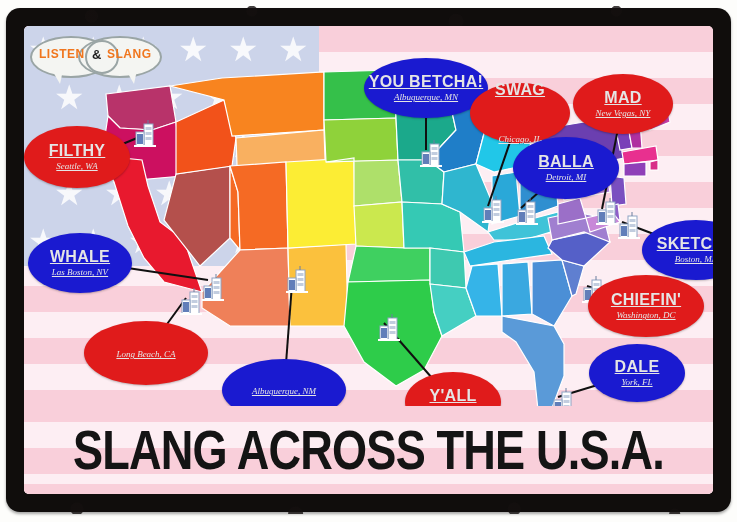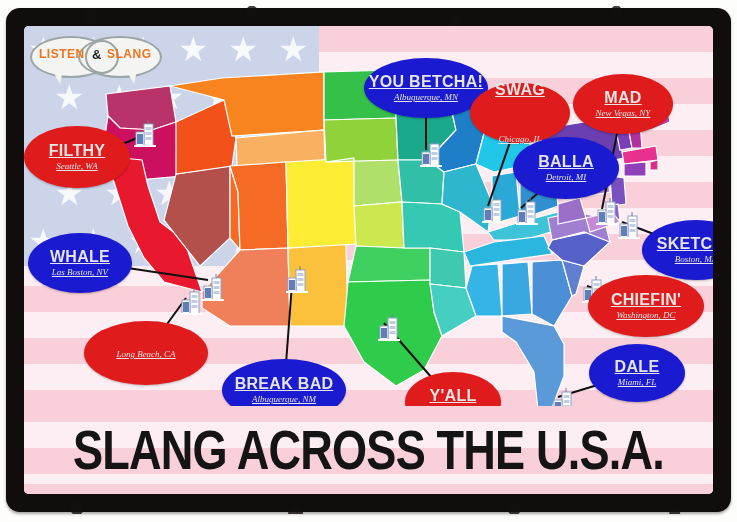--- a/index.html
+++ b/index.html
@@ -332,21 +332,20 @@
           <div class="city">Seattle, WA</div>
         </div>
         <div class="callout" style="left: 4px; top: 207px; width: 104px; height: 60px; background: rgb(26, 26, 208);">
           <div class="slang">WHALE</div>
           <div class="city">Las Boston, NV</div>
         </div>
         <div class="callout" style="left: 60px; top: 295px; width: 124px; height: 64px; background: rgb(224, 27, 27);">
           <div class="city">Long Beach, CA</div>
         </div>
         <div class="callout" style="left: 198px; top: 333px; width: 124px; height: 62px; background: rgb(26, 26, 208);">
-          <div class="slang">BREAK BAD</div>
           <div class="city">Albuquerque, NM</div>
         </div>
         <div class="callout" style="left: 381px; top: 346px; width: 96px; height: 60px; background: rgb(224, 27, 27);">
           <div class="slang">Y'ALL</div>
           <div class="city">Dallas, TX</div>
         </div>
         <div class="callout" style="left: 340px; top: 32px; width: 124px; height: 60px; background: rgb(26, 26, 208);">
           <div class="slang">YOU BETCHA!</div>
           <div class="city">Albuquerque, MN</div>
         </div>
@@ -365,21 +364,21 @@
         <div class="callout" style="left: 618px; top: 194px; width: 108px; height: 60px; background: rgb(26, 26, 208);">
           <div class="slang">SKETCHY</div>
           <div class="city">Boston, MA</div>
         </div>
         <div class="callout" style="left: 564px; top: 249px; width: 116px; height: 62px; background: rgb(224, 27, 27);">
           <div class="slang">CHIEFIN'</div>
           <div class="city">Washington, DC</div>
         </div>
         <div class="callout" style="left: 565px; top: 318px; width: 96px; height: 58px; background: rgb(26, 26, 208);">
           <div class="slang">DALE</div>
-          <div class="city">Miami, FL</div>
+          <div class="city">York, FL</div>
         </div>
       </div>
 
     <div class="logo">
       <div class="bub b1"></div>
       <div class="bub b2"></div>
       <div class="tail" style="left:22px;top:38px;"></div>
       <div class="tail" style="left:96px;top:38px;"></div>
       <div class="amp-circle"></div>
       <div class="logo-word lw1">LISTEN</div>

